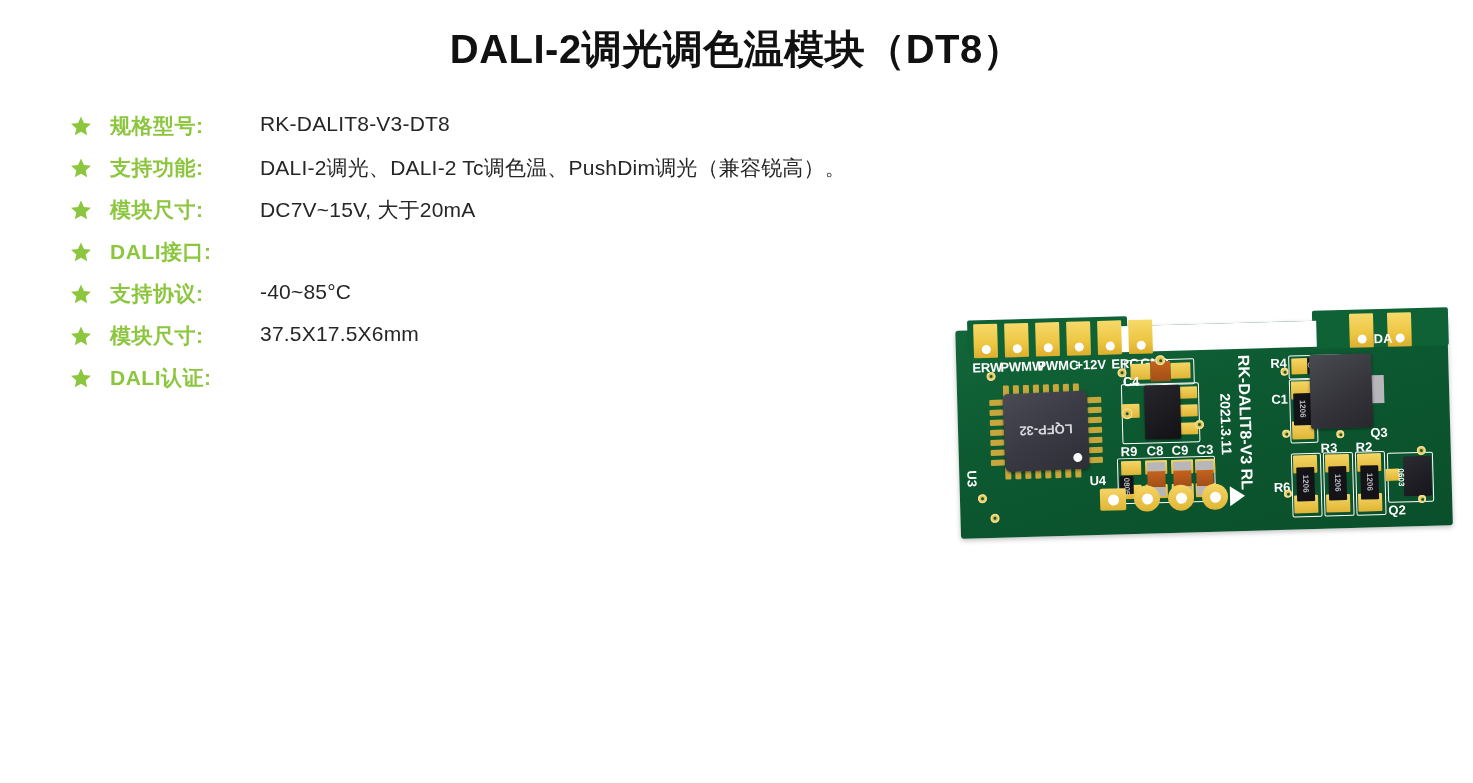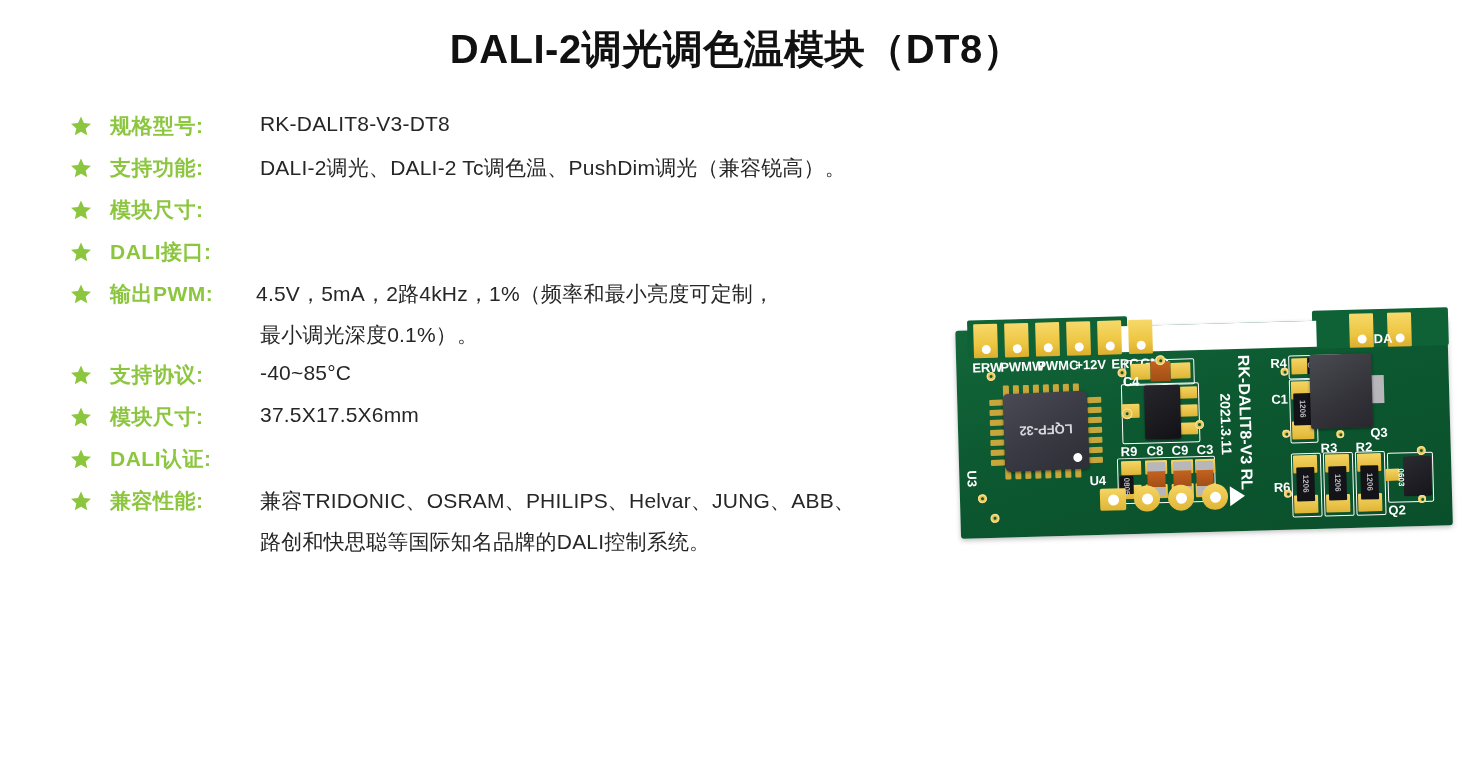--- a/index.html
+++ b/index.html
@@ -338,41 +338,32 @@
     <span class="spec-value">DALI-2调光、DALI-2 Tc调色温、PushDim调光（兼容锐高）。</span>
   </div>
 
   <div class="spec-row">
     <span class="star-icon">
       <svg viewBox="0 0 24 24" width="22" height="22">
           <polygon fill="#8cc63f" points="12,1.6 15.2,8.7 22.9,9.5 17.1,14.6 18.8,22.2 12,18.3 5.2,22.2 6.9,14.6 1.1,9.5 8.8,8.7"></polygon>
         </svg>
     </span>
     <span class="spec-label">模块尺寸:</span>
+    <span class="spec-value">DC7V~15V, 大于20mA</span>
   </div>
 
   <div class="spec-row">
     <span class="star-icon">
       <svg viewBox="0 0 24 24" width="22" height="22">
           <polygon fill="#8cc63f" points="12,1.6 15.2,8.7 22.9,9.5 17.1,14.6 18.8,22.2 12,18.3 5.2,22.2 6.9,14.6 1.1,9.5 8.8,8.7"></polygon>
         </svg>
     </span>
     <span class="spec-label">DALI接口:</span>
   </div>
 
-  <div class="spec-row tall" style="min-height:80px">
-    <span class="star-icon">
-      <svg viewBox="0 0 24 24" width="22" height="22">
-          <polygon fill="#8cc63f" points="12,1.6 15.2,8.7 22.9,9.5 17.1,14.6 18.8,22.2 12,18.3 5.2,22.2 6.9,14.6 1.1,9.5 8.8,8.7"></polygon>
-        </svg>
-    </span>
-    <span class="spec-label">输出PWM:</span>
-    <span class="spec-value narrow">4.5V，5mA，2路4kHz，1%（频率和最小亮度可定制，</span>
-    <span class="spec-value-2">最小调光深度0.1%）。</span>
-  </div>
 
   <div class="spec-row">
     <span class="star-icon">
       <svg viewBox="0 0 24 24" width="22" height="22">
           <polygon fill="#8cc63f" points="12,1.6 15.2,8.7 22.9,9.5 17.1,14.6 18.8,22.2 12,18.3 5.2,22.2 6.9,14.6 1.1,9.5 8.8,8.7"></polygon>
         </svg>
     </span>
     <span class="spec-label">支持协议:</span>
     <span class="spec-value">-40~85°C</span>
   </div>
@@ -390,30 +381,20 @@
 
   <div class="spec-row">
     <span class="star-icon">
       <svg viewBox="0 0 24 24" width="22" height="22">
           <polygon fill="#8cc63f" points="12,1.6 15.2,8.7 22.9,9.5 17.1,14.6 18.8,22.2 12,18.3 5.2,22.2 6.9,14.6 1.1,9.5 8.8,8.7"></polygon>
         </svg>
     </span>
     <span class="spec-label">DALI认证:</span>
   </div>
 
-  <div class="spec-row tall" style="min-height:80px">
-    <span class="star-icon">
-      <svg viewBox="0 0 24 24" width="22" height="22">
-          <polygon fill="#8cc63f" points="12,1.6 15.2,8.7 22.9,9.5 17.1,14.6 18.8,22.2 12,18.3 5.2,22.2 6.9,14.6 1.1,9.5 8.8,8.7"></polygon>
-        </svg>
-    </span>
-    <span class="spec-label">兼容性能:</span>
-    <span class="spec-value">兼容TRIDONIC、OSRAM、PHILIPS、Helvar、JUNG、ABB、</span>
-    <span class="spec-value-2">路创和快思聪等国际知名品牌的DALI控制系统。</span>
-  </div>
 
 </div>
 
 <div class="pcb-wrap">
   <div class="pcb-board">
 
     <div class="board-body"></div>
     <div class="finger-strip"></div>
     <div class="finger-strip-r"></div>
     <div class="board-notch"></div>

